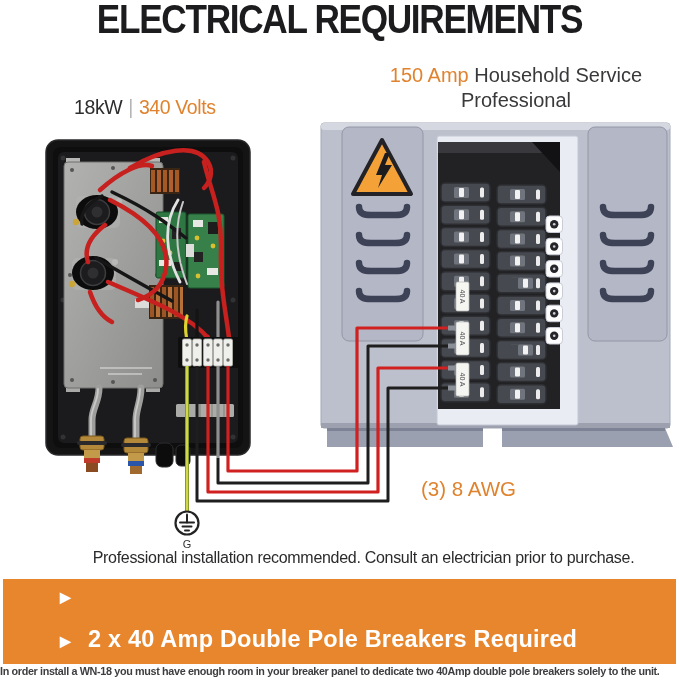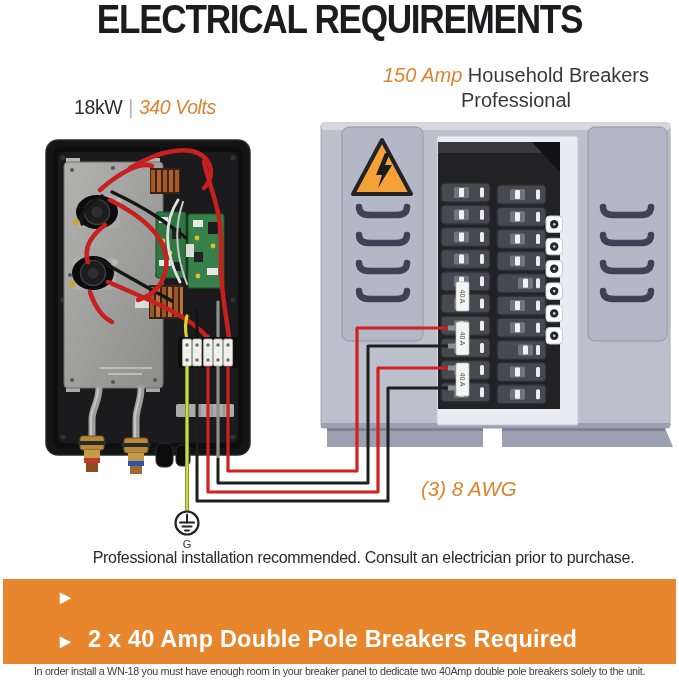--- a/index.html
+++ b/index.html
@@ -5,35 +5,35 @@
   html,body{margin:0;padding:0;background:#fff;}
   #canvas{position:relative;width:679px;height:685px;background:#ffffff;overflow:hidden;
           font-family:"Liberation Sans",sans-serif;}
   #gfx{position:absolute;left:0;top:0;width:679px;height:685px;}
   .abs{position:absolute;}
   #title{left:0;top:-3px;width:679px;text-align:center;font-size:40px;font-weight:700;
          color:#1c1c1e;letter-spacing:-1.5px;transform:scaleX(.88);transform-origin:center;
          white-space:nowrap;}
   #kw-label{left:74px;top:96px;font-size:19.5px;letter-spacing:-.4px;color:#2d2d2f;white-space:nowrap;}
   #kw-label .div{color:#b4b4b6;padding:0 6px;font-weight:300;}
-  .orange{color:#E0832F;font-style:italic;}
+  .orange{color:#E0832F;}
   #service-label{left:358px;top:63px;width:316px;text-align:center;font-size:20px;
                  line-height:24.5px;color:#39393b;}
   #required-wire{left:423px;top:450px;font-size:19px;color:#3a3a3c;}
   #required-wire-value{left:421px;top:477px;font-size:20.5px;font-weight:500;}
   #professional-note{left:0;top:549px;width:679px;text-align:center;font-size:16px;
                      letter-spacing:-.3px;color:#2b2b2d;white-space:nowrap;margin-left:24px;}
   #banner{left:3px;top:579px;width:673px;height:85px;background:#E8862D;}
   .banner-item{position:absolute;left:57px;color:#fff;font-size:23.5px;font-weight:700;
                letter-spacing:.2px;white-space:nowrap;display:flex;align-items:center;}
   .banner-item .bullet{font-size:14px;margin-right:17px;position:relative;top:1px;}
   #banner-item-1{top:9px;}
   #banner-item-2{top:47px;}
-  #footnote{left:0;top:665px;width:679px;text-align:center;font-size:10.8px;
-            letter-spacing:-.35px;color:#3e3e40;white-space:nowrap;}
+  #footnote{left:0;top:665px;width:679px;font-size:10.8px;
+            letter-spacing:-.35px;color:#3e3e40;white-space:nowrap;font-weight:bold;}
 </style>
 </head>
 <body>
 
 <div id="canvas">
 
 <svg id="gfx" viewBox="0 0 679 685">
   <defs>
     <linearGradient id="plateGrad" x1="0" y1="0" x2="1" y2="1">
       <stop offset="0" stop-color="#b2b2b0"></stop>
@@ -342,21 +342,21 @@
       <line x1="185" y1="530.5" x2="189" y2="530.5"></line>
     </g>
     <text x="187" y="548" font-size="11" fill="#333335" text-anchor="middle" font-family="Liberation Sans,sans-serif">G</text>
   </g>
 </svg>
 
   <div id="title" class="abs">ELECTRICAL REQUIREMENTS</div>
 
   <div id="kw-label" class="abs"><span>18kW</span><span class="div">|</span><span class="orange">340 Volts</span></div>
 
-  <div id="service-label" class="abs"><span class="orange">150 Amp</span><span> Household Breakers</span><br><span>Professional</span></div>
+  <div id="service-label" class="abs"><span class="orange">150 Amp</span><span> Household Service</span><br><span>Professional</span></div>
 
   <div id="required-wire-value" class="abs orange">(3) 8 AWG</div>
 
   <div id="professional-note" class="abs">Professional installation recommended. Consult an electrician prior to purchase.</div>
 
   <div id="banner" class="abs">
     <div id="banner-item-1" class="banner-item">
         <span class="bullet">▶</span>
       </div>
     <div id="banner-item-2" class="banner-item">

